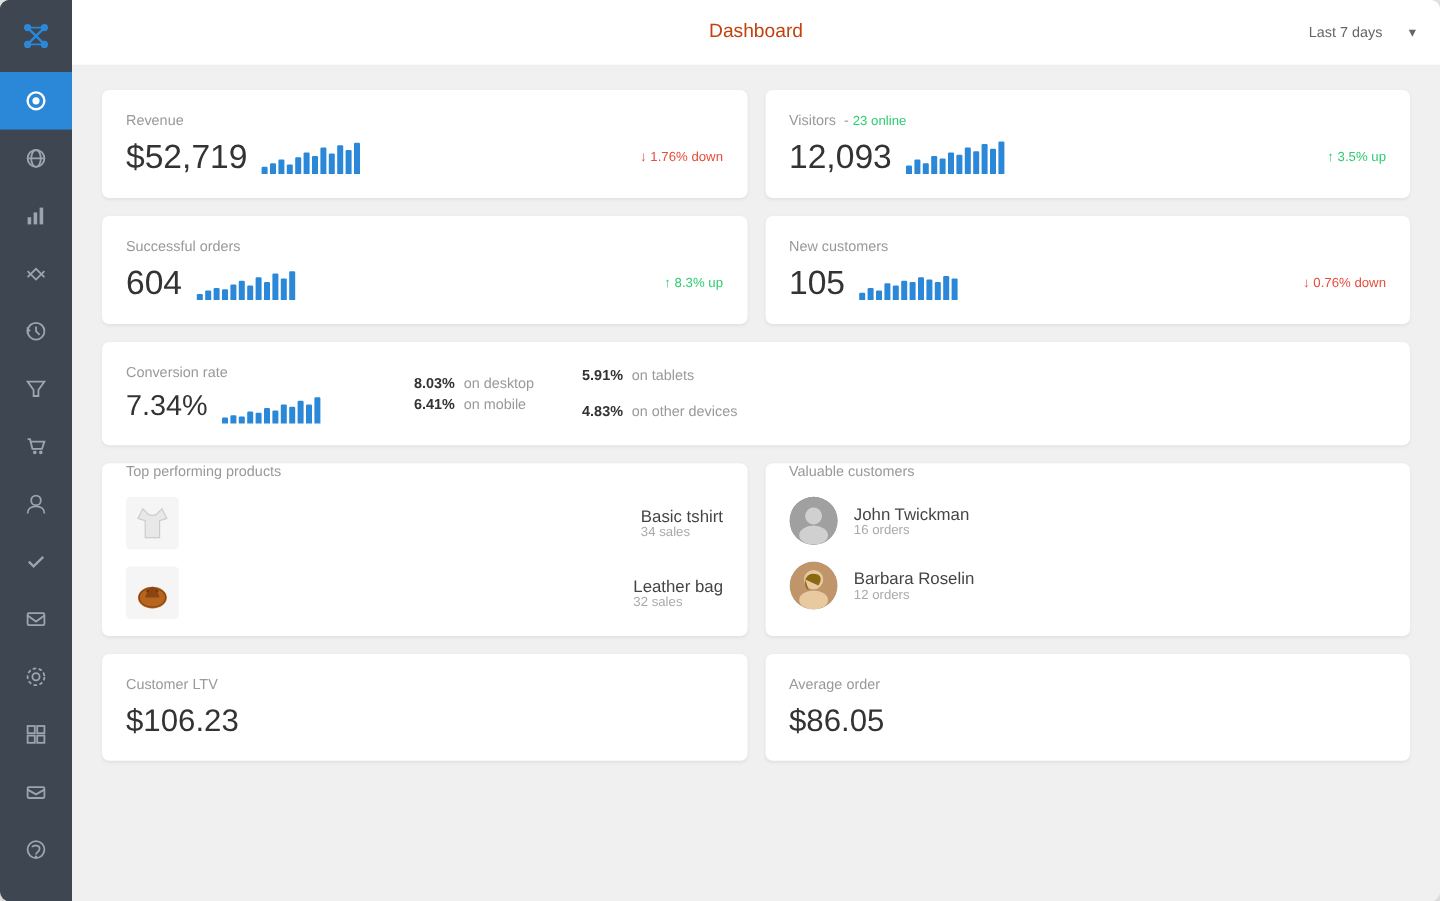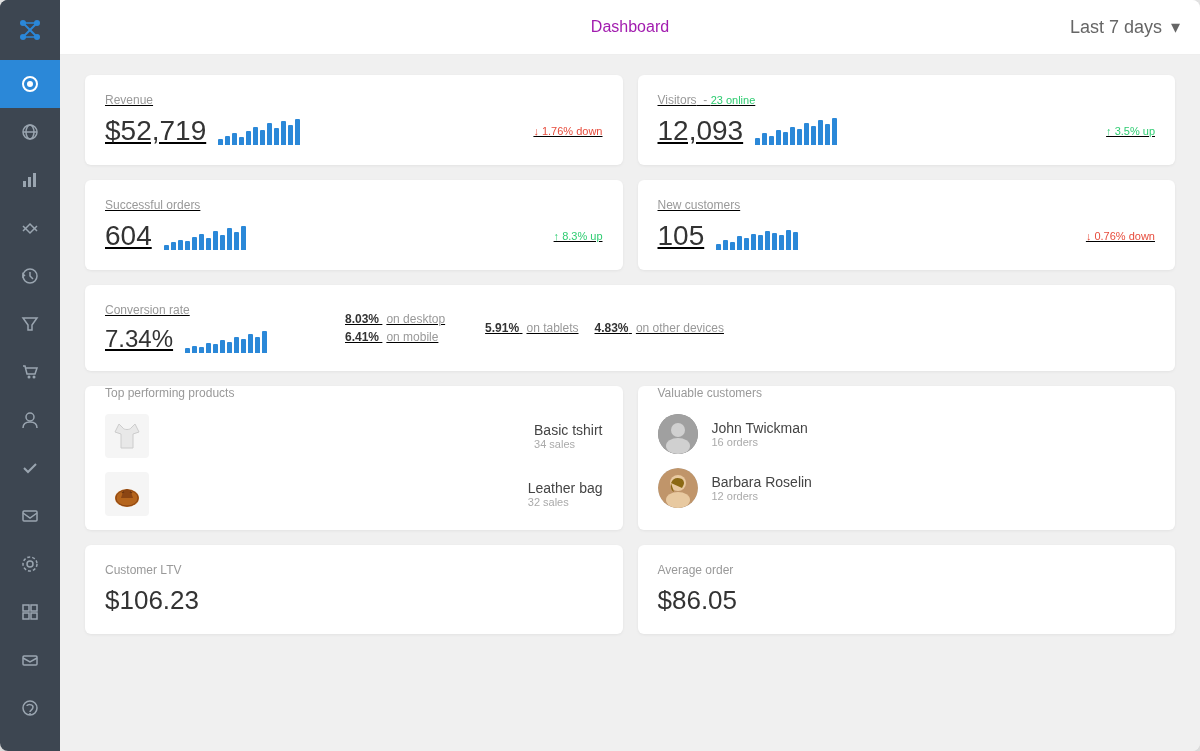--- a/index.html
+++ b/index.html
@@ -63,51 +63,50 @@
       background: white;
       height: 55px;
       display: flex;
       align-items: center;
       justify-content: center;
       position: relative;
       border-bottom: 1px solid #eee;
     }
     .header-title {
       font-size: 16px;
-      color: #a21caf;
+      color: #c2410c;
       font-weight: 400;
     }
     .header-filter {
       position: absolute;
       right: 20px;
       display: flex;
       align-items: center;
-      gap: 9px;
+      gap: 22px;
       color: #666;
-      font-size: 18px;
+      font-size: 12px;
       cursor: pointer;
     }
     .dashboard-body {
       flex: 1;
       padding: 20px 25px;
       overflow-y: auto;
       background: #f0f0f0;
     }
     
     .cards-row {
       display: flex;
       gap: 15px;
       margin-bottom: 15px;
     }
     .card {
       background: white;
       border-radius: 6px;
       padding: 18px 20px;
       box-shadow: 0 1px 3px rgba(0,0,0,0.06);
-      text-decoration: underline;
     }
     .card.half { flex: 1; }
     .card.full { flex: 1; }
     .card-label {
       font-size: 12px;
       color: #999;
       margin-bottom: 8px;
     }
     .card-value-row {
       display: flex;
@@ -152,20 +151,21 @@
     }
     .conversion-stat {
       font-size: 12px;
       color: #333;
     }
     .conversion-stat .label {
       color: #999;
     }
     .conversion-stats-right {
       display: flex;
+      flex-direction: column;
       gap: 16px;
       margin-left: 40px;
     }
     
     .bottom-row {
       display: flex;
       gap: 15px;
       margin-bottom: 15px;
     }
     .products-card {

